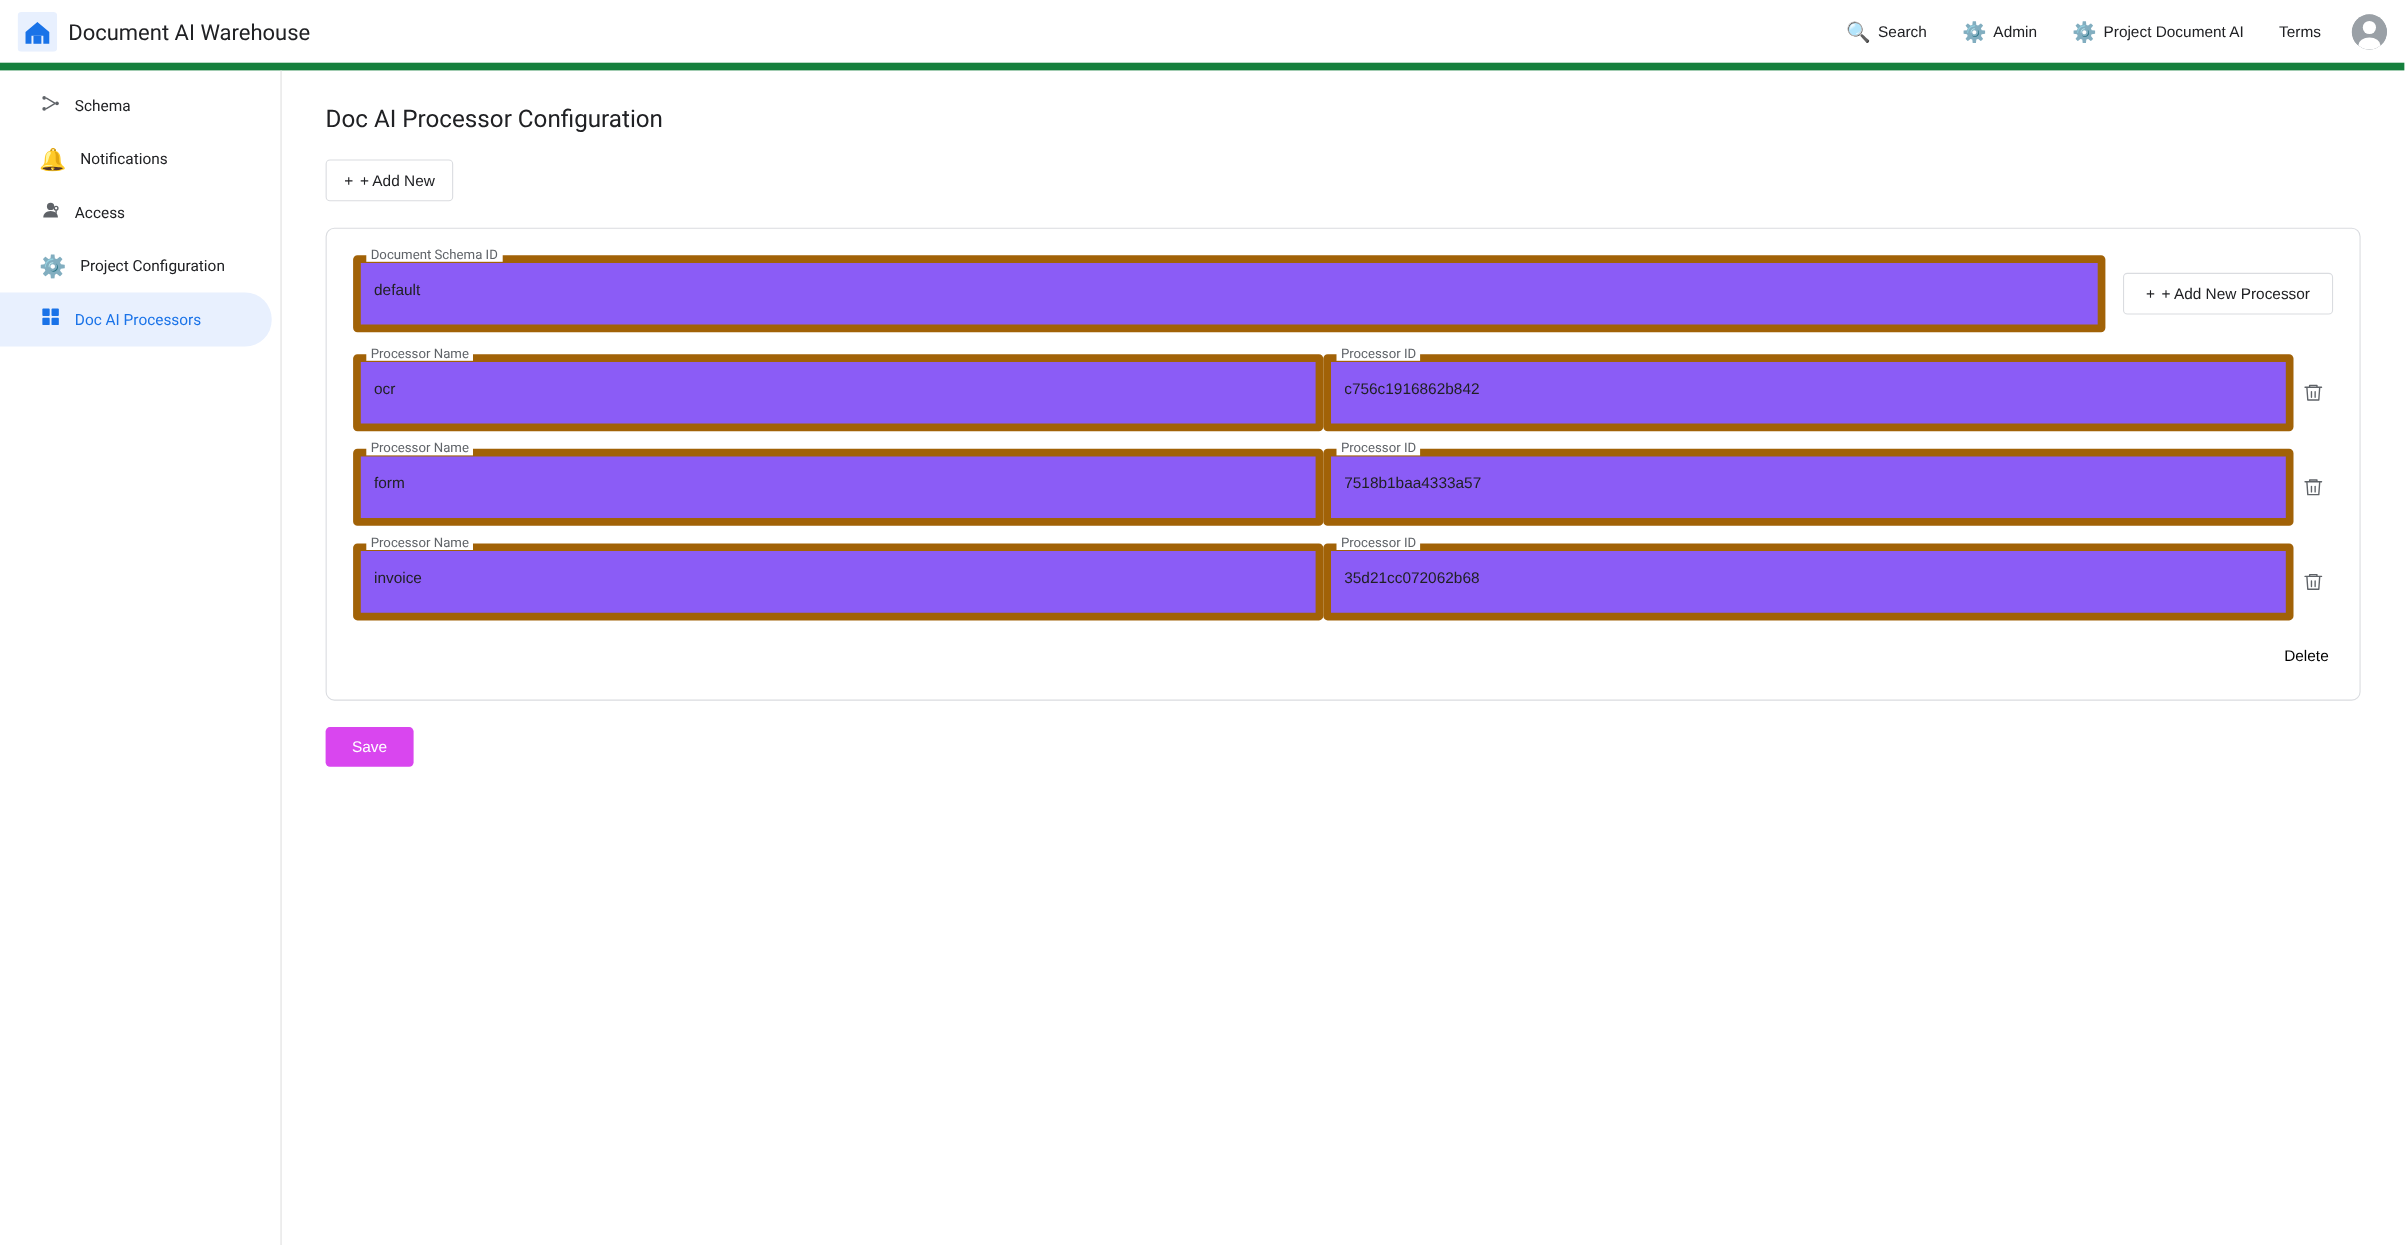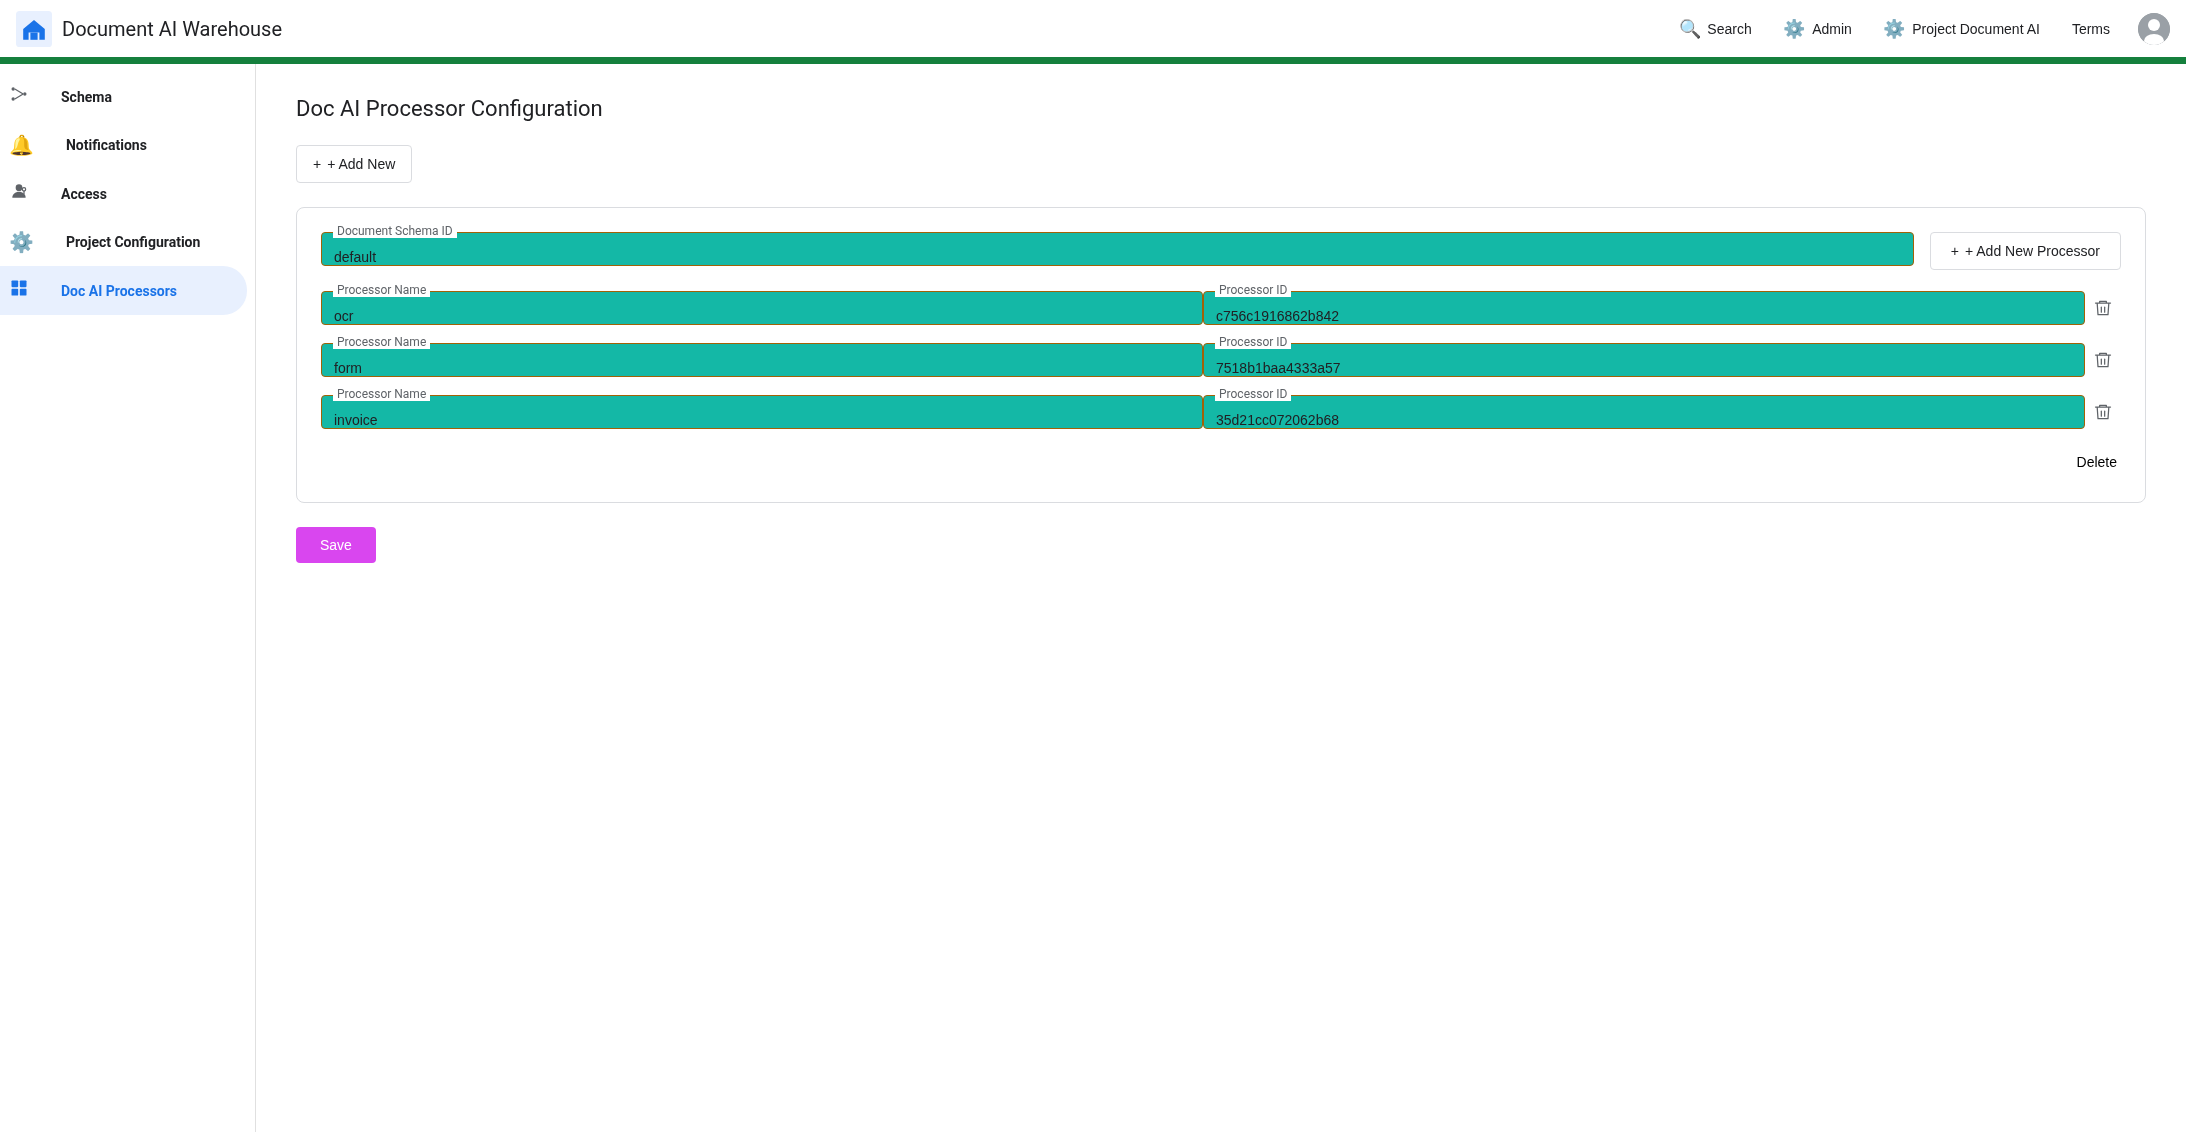--- a/index.html
+++ b/index.html
@@ -67,28 +67,28 @@
     
     .sidebar {
       width: 256px;
       border-right: 1px solid #e0e0e0;
       padding: 8px 0;
       flex-shrink: 0;
     }
     .sidebar-item {
       display: flex;
       align-items: center;
-      gap: 32px;
-      padding: 12px 9px;
+      gap: 12px;
+      padding: 12px 36px;
       cursor: pointer;
       border-radius: 0 24px 24px 0;
       margin-right: 8px;
       color: #202124;
       font-size: 14px;
-      font-weight: 700;
+      font-weight: 400;
     }
     .sidebar-item.active {
       background: #e8f0fe;
       color: #1a73e8;
     }
     .sidebar-item.active .sidebar-icon { color: #1a73e8; }
     .sidebar-icon { font-size: 20px; color: #5f6368; }
 
     
     .main {
@@ -137,33 +137,33 @@
       left: 12px;
       background: #fff;
       padding: 0 4px;
       font-size: 12px;
       color: #5f6368;
       pointer-events: none;
       z-index: 1;
     }
     .field-input {
       width: 100%;
-      border: 1px solid #a16207;
+      border: 7px solid #a16207;
       border-radius: 4px;
-      padding: 16px 12px 0;
-      font-size: 14px;
-      color: #202124;
-      background: #14b8a6;
+      padding: 16px 12px 24px;
+      font-size: 14px;
+      color: #202124;
+      background: #8b5cf6;
       outline: none;
     }
 
     
     .schema-row {
       display: flex;
-      align-items: flex-start;
+      align-items: flex-end;
       gap: 16px;
       margin-bottom: 20px;
     }
     .schema-row .field-wrapper {
       flex: 1;
     }
 
     
     .processor-row {
       display: flex;

